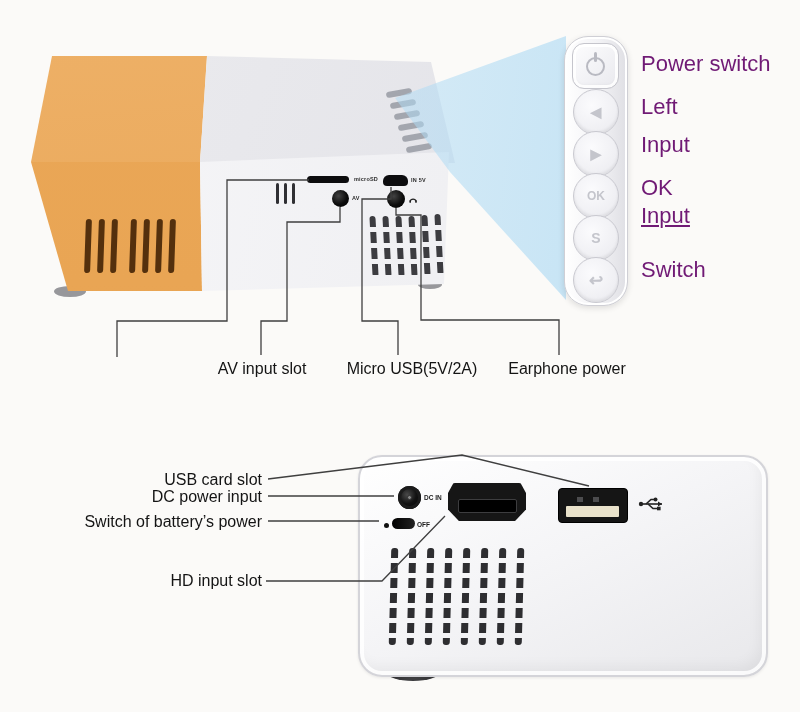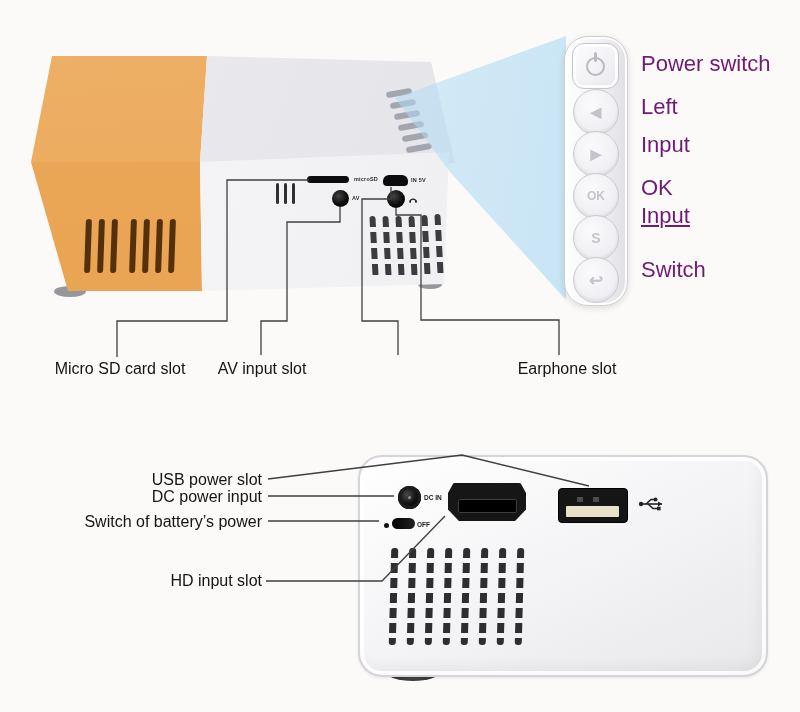--- a/index.html
+++ b/index.html
@@ -170,23 +170,23 @@
     </div>
   </div>
 
   <span class="blabel" style="top:51px;">Power switch</span>
   <span class="blabel" style="top:94px;">Left</span>
   <span class="blabel" style="top:132px;">Input</span>
   <span class="blabel" style="top:175px;">OK</span>
   <span class="blabel" style="top:203px;text-decoration:underline;">Input</span>
   <span class="blabel" style="top:257px;">Switch</span>
 
-  <span class="tlabel" style="left:120px;">Micro SD card slot</span>
   <span class="tlabel" style="left:262px;">AV input slot</span>
-  <span class="tlabel" style="left:567px;">Earphone slot</span>
+  <span class="tlabel" style="left:412px;">Micro USB(5V/2A)</span>
+  <span class="tlabel" style="left:567px;">Earphone power</span>
 
   <div class="foot-b" style="left:386px;top:662px;width:54px;height:19px;"></div>
   <div class="foot-b" style="left:700px;top:658px;width:56px;height:19px;"></div>
 
   <div class="abs" id="bdevice">
     <div id="dc-jack">
         <i></i>
       </div>
     <span class="btext" style="left:64px;top:37px;">DC IN</span>
     <div id="hdmi">
@@ -212,21 +212,21 @@
     <div class="vent-col-b" style="left:30px;top:91px;"></div>
     <div class="vent-col-b" style="left:48px;top:91px;"></div>
     <div class="vent-col-b" style="left:66px;top:91px;"></div>
     <div class="vent-col-b" style="left:84px;top:91px;"></div>
     <div class="vent-col-b" style="left:102px;top:91px;"></div>
     <div class="vent-col-b" style="left:120px;top:91px;"></div>
     <div class="vent-col-b" style="left:138px;top:91px;"></div>
     <div class="vent-col-b" style="left:156px;top:91px;"></div>
   </div>
 
-  <span class="botlabel" style="top:471px;">USB power slot</span>
+  <span class="botlabel" style="top:471px;">USB card slot</span>
   <span class="botlabel" style="top:488px;">DC power input</span>
   <span class="botlabel" style="top:513px;">Switch of battery’s power</span>
   <span class="botlabel" style="top:572px;margin-left:10px;">HD input slot</span>
 
   <svg class="lines" width="800" height="712">
     <g fill="none" stroke="#3f3f3f" stroke-width="1.3">
       <polyline points="309,180 227,180 227,321 117,321 117,357"></polyline>
       <polyline points="340,207 340,222 287,222 287,321 261,321 261,355"></polyline>
       <polyline points="391,187 391,199 362,199 362,321 398,321 398,355"></polyline>
       <polyline points="396,208 396,215 421,215 421,320 559,320 559,355"></polyline>

